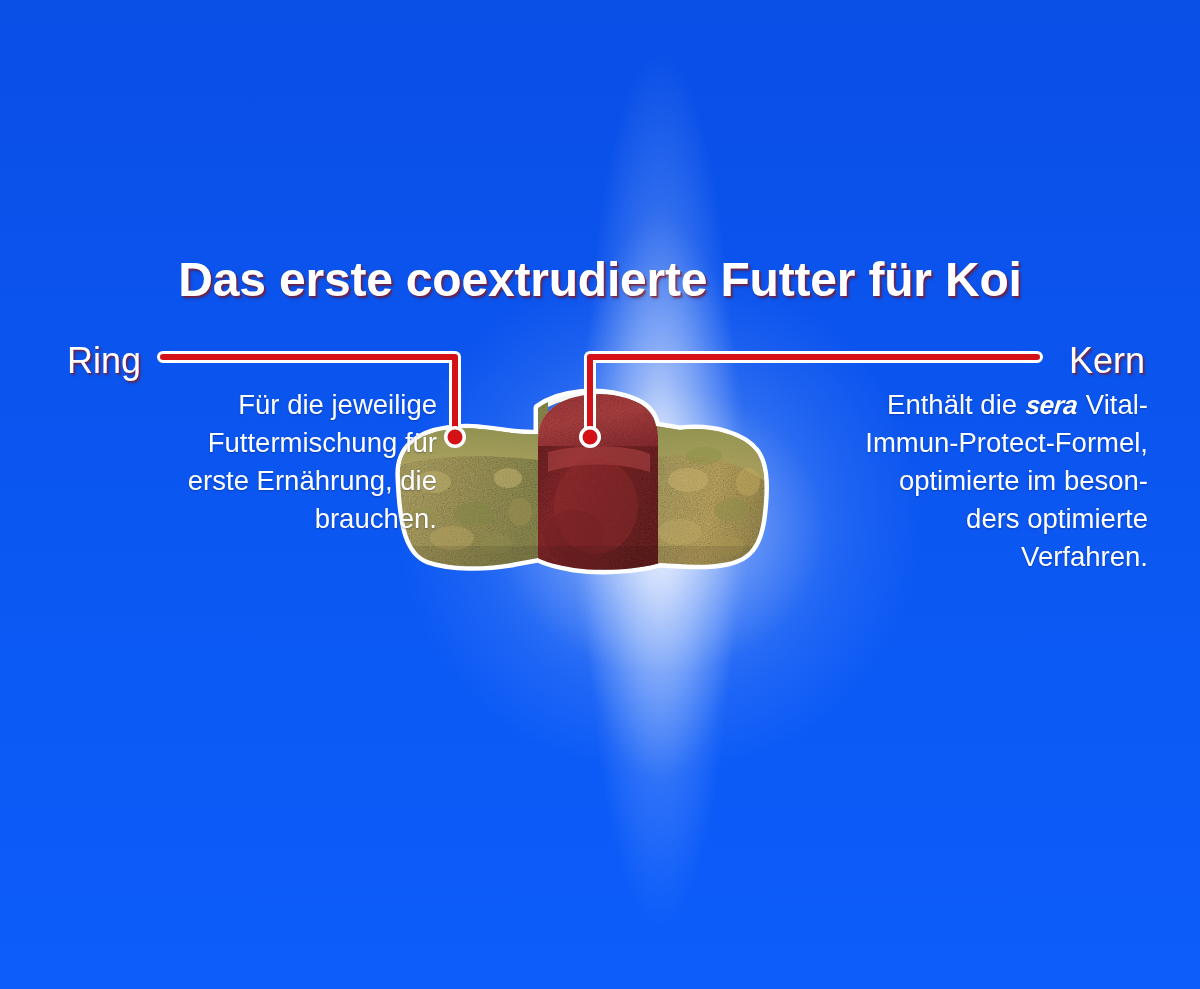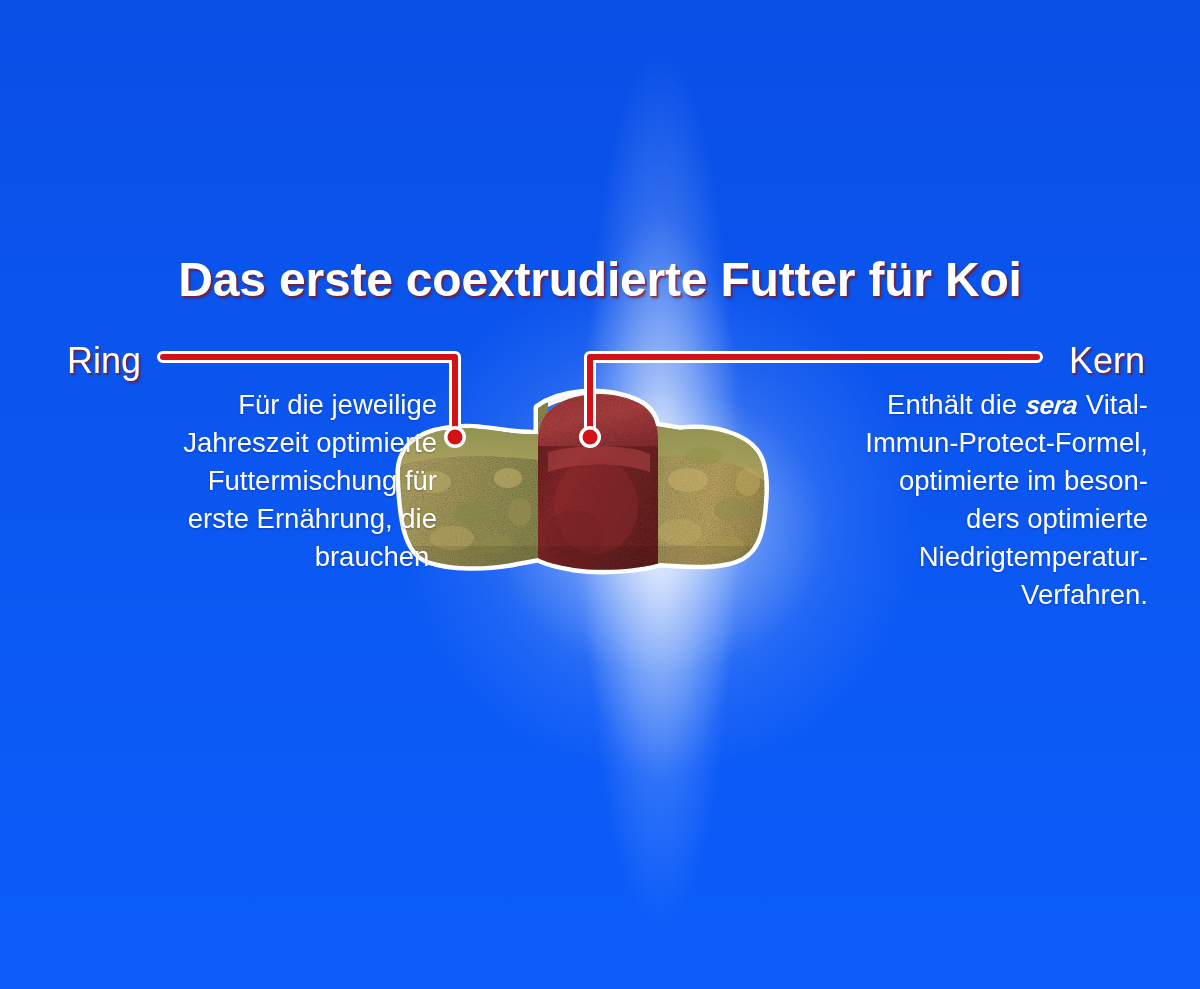--- a/index.html
+++ b/index.html
@@ -305,30 +305,28 @@
     <g>
       <path d="M 1037,357 L 590,357 L 590,437" fill="none" stroke="#ffffff" stroke-width="12" stroke-linecap="round" stroke-linejoin="round"></path>
       <path d="M 1037,357 L 590,357 L 590,437" fill="none" stroke="#d31116" stroke-width="6" stroke-linecap="round" stroke-linejoin="round"></path>
       <circle cx="590" cy="437" r="11" fill="#ffffff"></circle>
       <circle cx="590" cy="437" r="7.5" fill="#d31116"></circle>
     </g>
   </svg>
 
   <div class="body-txt" id="text-ring">
     <div>Für die jeweilige</div>
-    <div>Jahreszeit optimierte</div>
     <div>Futtermischung für</div>
     <div>erste Ernährung, die</div>
     <div>brauchen.</div>
   </div>
 
   <div class="body-txt" id="text-kern">
     <div>
       <span>Enthält die </span><span class="sera-logo">sera</span><b>&nbsp;Vital-</b>
     </div>
     <div><b>Immun-Protect-Formel</b>,</div>
     <div>optimierte im beson-</div>
     <div>ders optimierte</div>
-    <div>Niedrigtemperatur-</div>
     <div>Verfahren.</div>
   </div>
 
 </div>
 
 </body></html>

